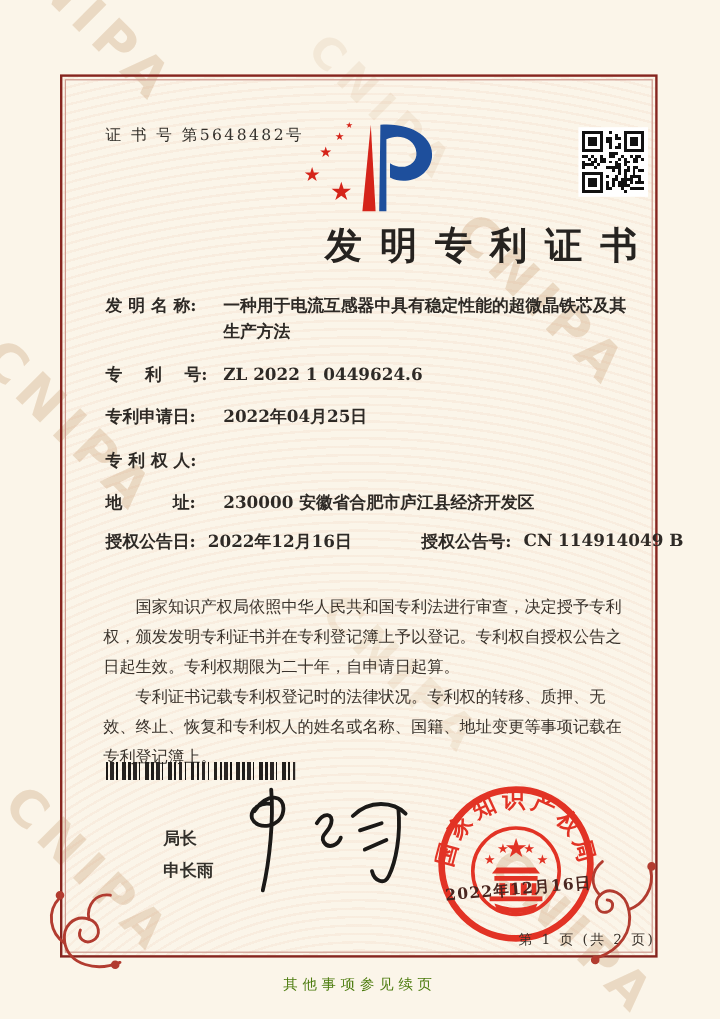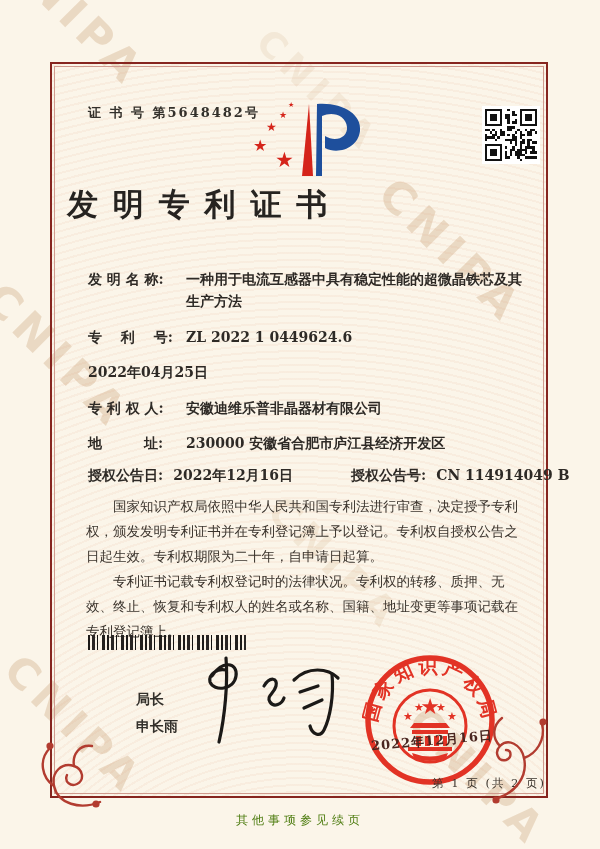--- a/index.html
+++ b/index.html
@@ -27,35 +27,35 @@
     background:
       repeating-radial-gradient(circle at 50% 135%, rgba(223,148,112,0.085) 0 2px, rgba(0,0,0,0) 2px 7px);
     box-sizing:border-box;
   }
   .frame-inner{
     position:absolute;left:2px;top:2px;right:2px;bottom:2px;
     border:1px solid #d09a8e;
   }
   .cert-no{
     position:absolute;left:36px;top:40px;
-    font-size:13px;font-weight:bold;letter-spacing:2px;color:#33302b;
+    font-size:13px;font-weight:normal;letter-spacing:2px;color:#33302b;
     white-space:pre;
   }
   .logo{position:absolute;left:190px;top:36px;width:130px;height:80px;}
   .logo .star{position:absolute;color:#d5241a;line-height:1;font-family:"DejaVu Sans",sans-serif;}
   .qr{
     position:absolute;left:430px;top:42px;width:58px;height:58px;
     background:#ffffff;padding:3px;box-sizing:border-box;
   }
   .title{
     position:absolute;left:0;right:0;top:120px;
-    text-align:left;font-size:31px;font-weight:bold;color:#262320;
+    text-align:right;font-size:31px;font-weight:bold;color:#262320;
     letter-spacing:0.48em;text-indent:0.48em;
   }
-  .fields{position:absolute;left:36px;top:180px;width:440px;margin-top:24px;}
+  .fields{position:absolute;left:36px;top:180px;width:440px;}
   .frow{display:flex;margin-bottom:13px;font-size:14px;font-weight:bold;color:#2e2a26;line-height:1.6;}
   .flabel{white-space:pre;flex:0 0 98px;}
   .fvalue{flex:1;white-space:pre-wrap;}
   .grant-row{display:flex;font-size:14px;font-weight:bold;color:#2e2a26;}
   .grant-row .pair{white-space:pre;}
   .paras{
     position:absolute;left:34px;top:430px;width:438px;
     font-size:13.5px;line-height:1.85;color:#3a332c;font-weight:500;
   }
   .paras p{margin:0;text-indent:2em;}
@@ -244,25 +244,25 @@
   <div class="fields">
     <div class="frow">
       <span class="flabel">发 明 名 称:</span>
       <span class="fvalue">一种用于电流互感器中具有稳定性能的超微晶铁芯及其生产方法</span>
     </div>
     <div class="frow">
       <span class="flabel">专 　利　 号:</span>
       <span class="fvalue">ZL 2022 1 0449624.6</span>
     </div>
     <div class="frow">
+      <span class="flabel">专利申请日:</span>
       <span class="fvalue">2022年04月25日</span>
     </div>
     <div class="frow">
       <span class="flabel">专 利 权 人:</span>
-      <span class="fvalue">安徽迪维乐普非晶器材有限公司</span>
     </div>
     <div class="frow">
       <span class="flabel">地　　　址:</span>
       <span class="fvalue">230000 安徽省合肥市庐江县经济开发区</span>
     </div>
     <div class="grant-row">
       <span class="pair">授权公告日:</span>
       <span class="pair" style="margin-left:10px;">2022年12月16日</span>
       <span class="pair" style="margin-left:58px;">授权公告号:</span>
       <span class="pair" style="margin-left:10px;">CN 114914049 B</span>

